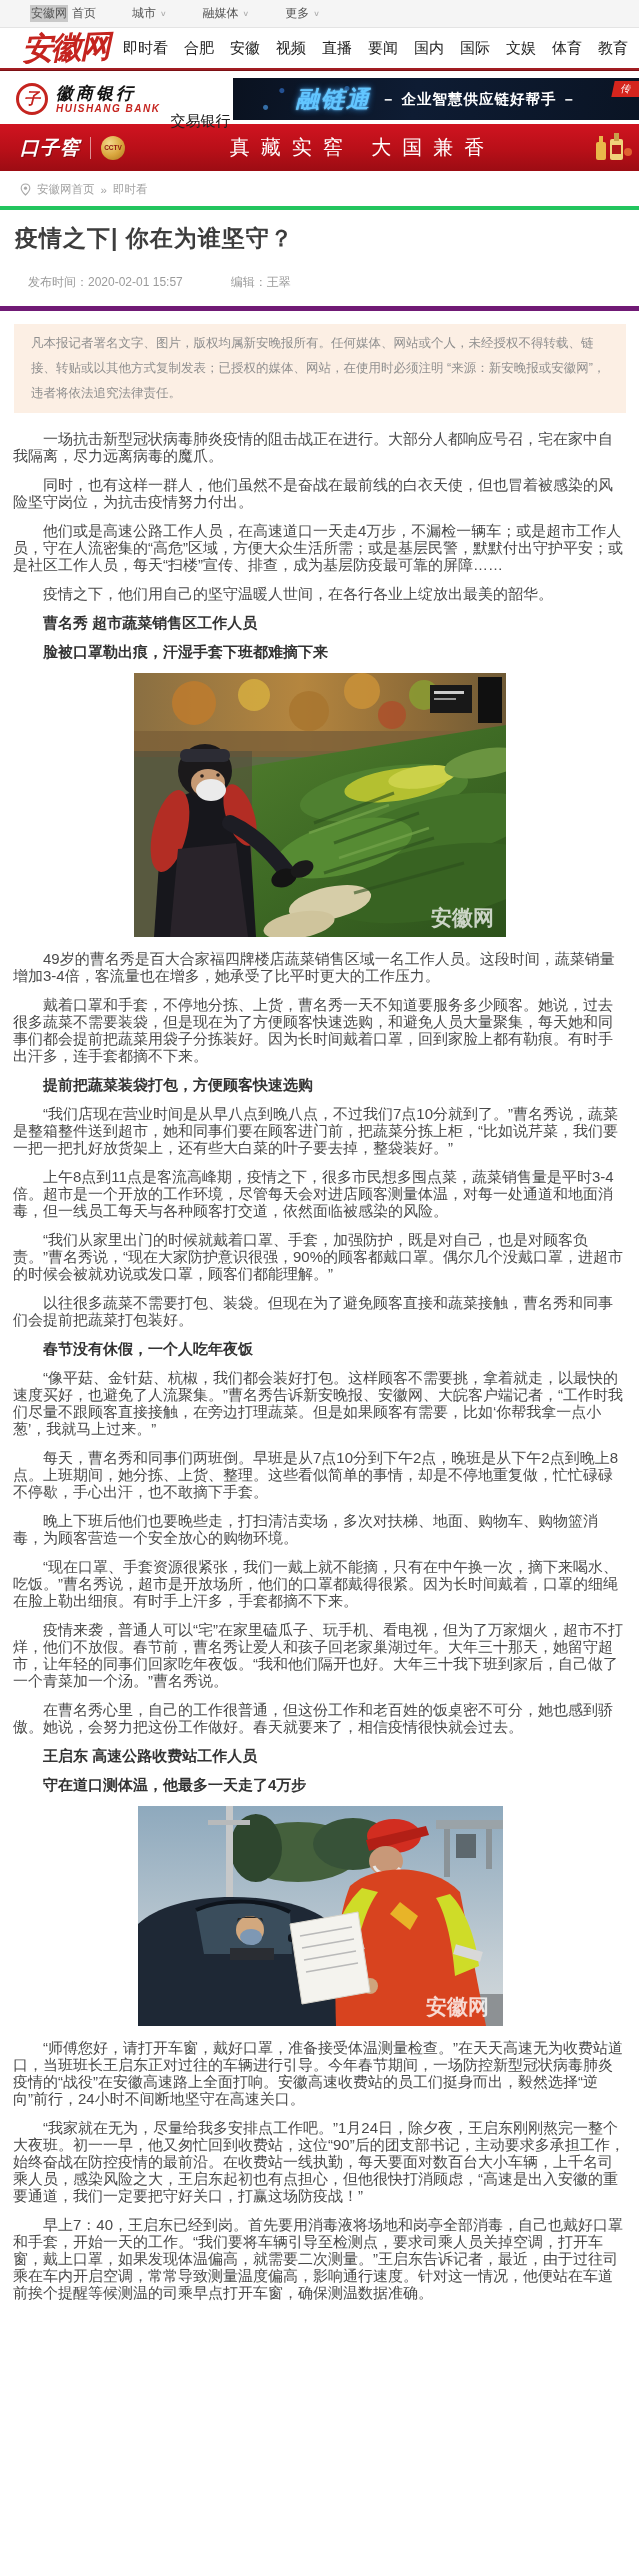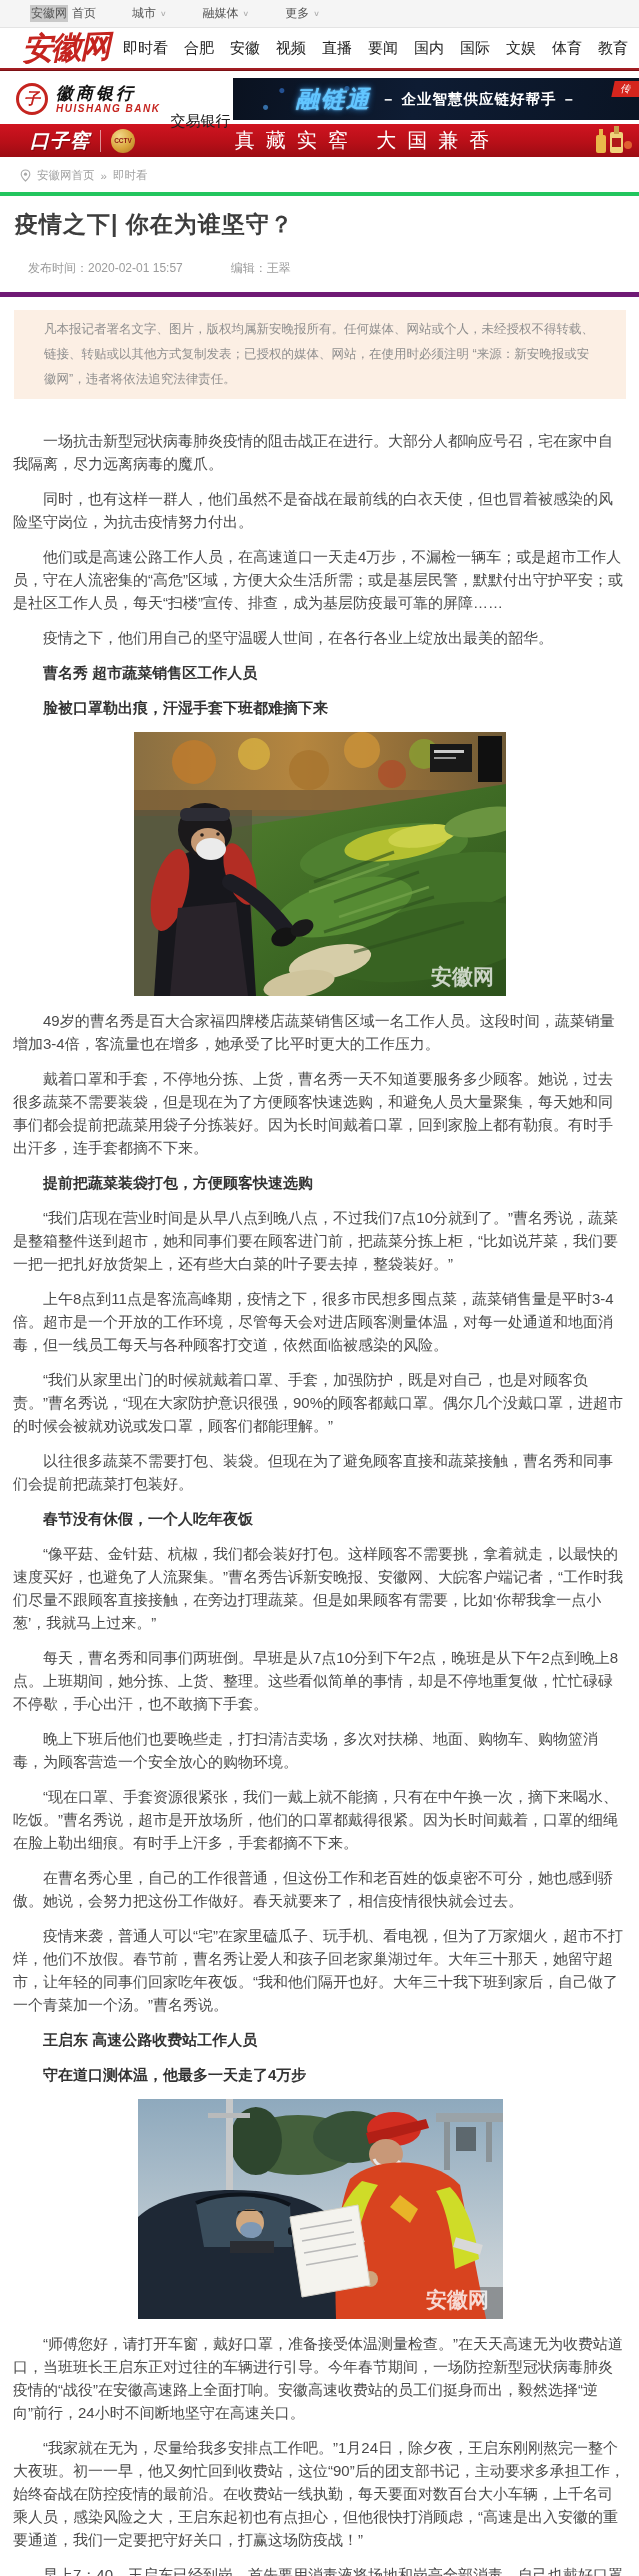--- a/index.html
+++ b/index.html
@@ -55,23 +55,23 @@
     font-size:23px; font-weight:bold; font-style:italic; color:#62c6ff;
     text-shadow:0 0 6px #2e8fe0, 0 0 2px #9fe0ff; letter-spacing:2px;
   }
   .b1-slogan { font-size:14.5px; font-weight:bold; color:#fff; letter-spacing:1px; }
   .b1-ribbon {
     position:absolute; right:-3px; top:3px; background:#d5251d; color:#fff;
     font-size:10px; padding:1px 12px 1px 8px; transform:skewX(-12deg);
   }
   
   .banner2 {
-    height:33px; margin-top:4px; display:flex; align-items:center;
+    height:47px; margin-top:4px; display:flex; align-items:center;
     background:linear-gradient(180deg,#d01420 0%, #b80f18 55%, #9c0c13 100%);
-    color:#fff; padding:0 8px 0 30px; gap:10px; overflow:hidden;
+    color:#fff; padding:0 8px 0 20px; gap:10px; overflow:hidden;
   }
   .liquor-brand {
     font-family:"DejaVu Serif","Liberation Serif",serif; font-style:italic; font-weight:bold;
     font-size:19px; letter-spacing:1px; text-shadow:1px 1px 0 rgba(0,0,0,.25);
   }
   .b2-div { width:1px; height:22px; background:rgba(255,255,255,.55); }
   .cctv-badge {
     width:24px; height:24px; border-radius:50%;
     background:radial-gradient(circle at 35% 30%, #f3d98a, #d9a53c 55%, #a8731f);
     color:#8d1510; font-size:6.5px; font-weight:bold;
@@ -88,26 +88,26 @@
     font-size:11.5px; color:#a3a3a3; border-bottom:4px solid #22c55e;
   }
   .crumbs a { color:#a3a3a3; text-decoration:none; cursor:pointer; }
   
   .title { margin:13px 14px 0 15px; font-size:23px; font-weight:bold; color:#3d3d3d; letter-spacing:1px; }
   .meta-row {
     display:flex; gap:48px; padding:20px 0 15px 28px; font-size:12px; color:#9b9b9b;
     border-bottom:5px solid #701a75;
   }
   .notice {
-    margin:13px 14px 13px; background:#fcefe4; padding:7px 30px;
+    margin:13px 14px 0; background:#fcefe4; padding:7px 17px;
     font-size:12.5px; line-height:25px; color:#8f8f8f;
   }
   
   .article { padding:5px 13px 0; }
-  .para { font-size:15px; line-height:23px; color:#4a4a4a; text-indent:2em; margin:12px 0; }
+  .para { font-size:15px; line-height:17px; color:#4a4a4a; text-indent:2em; margin:12px 0; }
   .para.bold { font-weight:bold; color:#333; }
   .figure { display:block; margin:13px auto; }
   .figure svg { display:block; }
 </style>
 </head>
 <body>
 
 <div class="topbar">
   <span class="item">
     <span class="hl">安徽网</span>
@@ -278,22 +278,22 @@
   <p class="para bold">提前把蔬菜装袋打包，方便顾客快速选购</p>
   <p class="para">“我们店现在营业时间是从早八点到晚八点，不过我们7点10分就到了。”曹名秀说，蔬菜是整箱整件送到超市，她和同事们要在顾客进门前，把蔬菜分拣上柜，“比如说芹菜，我们要一把一把扎好放货架上，还有些大白菜的叶子要去掉，整袋装好。”</p>
   <p class="para">上午8点到11点是客流高峰期，疫情之下，很多市民想多囤点菜，蔬菜销售量是平时3-4倍。超市是一个开放的工作环境，尽管每天会对进店顾客测量体温，对每一处通道和地面消毒，但一线员工每天与各种顾客打交道，依然面临被感染的风险。</p>
   <p class="para">“我们从家里出门的时候就戴着口罩、手套，加强防护，既是对自己，也是对顾客负责。”曹名秀说，“现在大家防护意识很强，90%的顾客都戴口罩。偶尔几个没戴口罩，进超市的时候会被就劝说或发口罩，顾客们都能理解。”</p>
   <p class="para">以往很多蔬菜不需要打包、装袋。但现在为了避免顾客直接和蔬菜接触，曹名秀和同事们会提前把蔬菜打包装好。</p>
   <p class="para bold">春节没有休假，一个人吃年夜饭</p>
   <p class="para">“像平菇、金针菇、杭椒，我们都会装好打包。这样顾客不需要挑，拿着就走，以最快的速度买好，也避免了人流聚集。”曹名秀告诉新安晚报、安徽网、大皖客户端记者，“工作时我们尽量不跟顾客直接接触，在旁边打理蔬菜。但是如果顾客有需要，比如‘你帮我拿一点小葱’，我就马上过来。”</p>
   <p class="para">每天，曹名秀和同事们两班倒。早班是从7点10分到下午2点，晚班是从下午2点到晚上8点。上班期间，她分拣、上货、整理。这些看似简单的事情，却是不停地重复做，忙忙碌碌不停歇，手心出汗，也不敢摘下手套。</p>
   <p class="para">晚上下班后他们也要晚些走，打扫清洁卖场，多次对扶梯、地面、购物车、购物篮消毒，为顾客营造一个安全放心的购物环境。</p>
   <p class="para">“现在口罩、手套资源很紧张，我们一戴上就不能摘，只有在中午换一次，摘下来喝水、吃饭。”曹名秀说，超市是开放场所，他们的口罩都戴得很紧。因为长时间戴着，口罩的细绳在脸上勒出细痕。有时手上汗多，手套都摘不下来。</p>
+  <p class="para">疫情来袭，普通人可以“宅”在家里磕瓜子、玩手机、看电视，但为了万家烟火，超市不打烊，他们不放假。春节前，曹名秀让爱人和孩子回老家巢湖过年。大年三十那天，她留守超市，让年轻的同事们回家吃年夜饭。“我和他们隔开也好。大年三十我下班到家后，自己做了一个青菜加一个汤。”曹名秀说。</p>
   <p class="para">在曹名秀心里，自己的工作很普通，但这份工作和老百姓的饭桌密不可分，她也感到骄傲。她说，会努力把这份工作做好。春天就要来了，相信疫情很快就会过去。</p>
-  <p class="para">疫情来袭，普通人可以“宅”在家里磕瓜子、玩手机、看电视，但为了万家烟火，超市不打烊，他们不放假。春节前，曹名秀让爱人和孩子回老家巢湖过年。大年三十那天，她留守超市，让年轻的同事们回家吃年夜饭。“我和他们隔开也好。大年三十我下班到家后，自己做了一个青菜加一个汤。”曹名秀说。</p>
   <p class="para bold">王启东 高速公路收费站工作人员</p>
   <p class="para bold">守在道口测体温，他最多一天走了4万步</p>
 
   <div class="figure" style="width:365px;">
     <svg width="365" height="220" viewBox="0 0 365 220">
       <defs>
         <linearGradient id="sky" x1="0" y1="0" x2="0" y2="1">
           <stop offset="0" stop-color="#8ea9bd"></stop>
             <stop offset=".7" stop-color="#c2cdd4"></stop>
             <stop offset="1" stop-color="#d4d9db"></stop>

